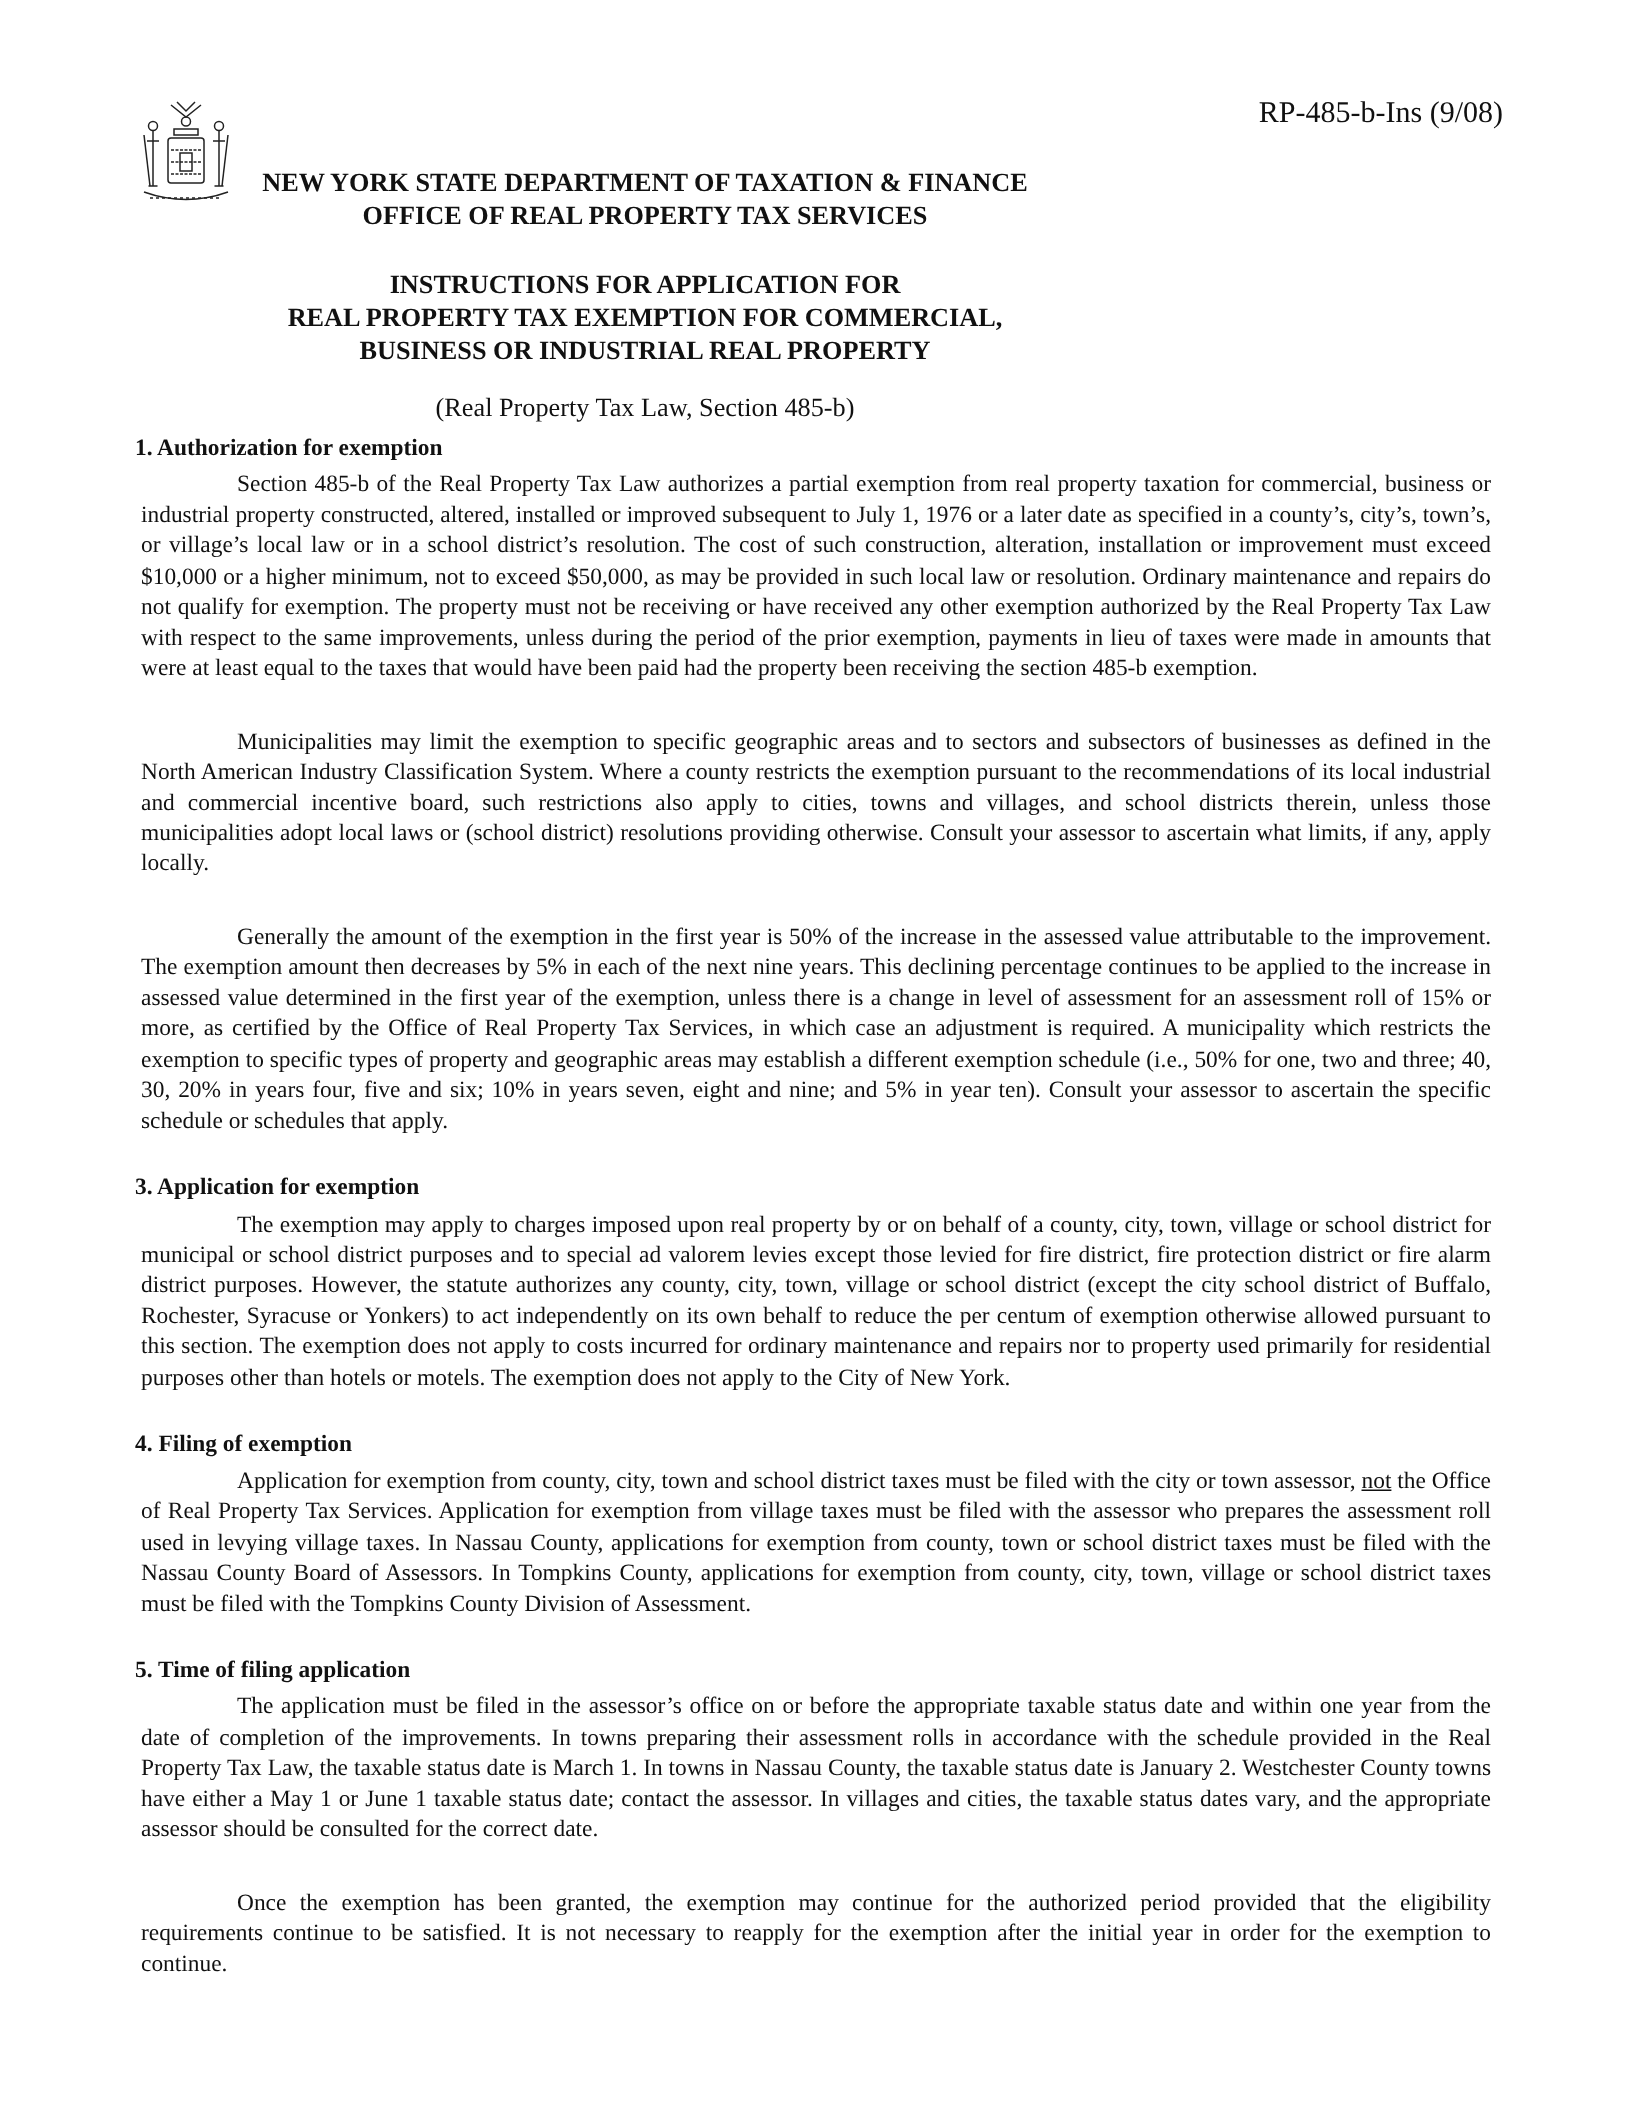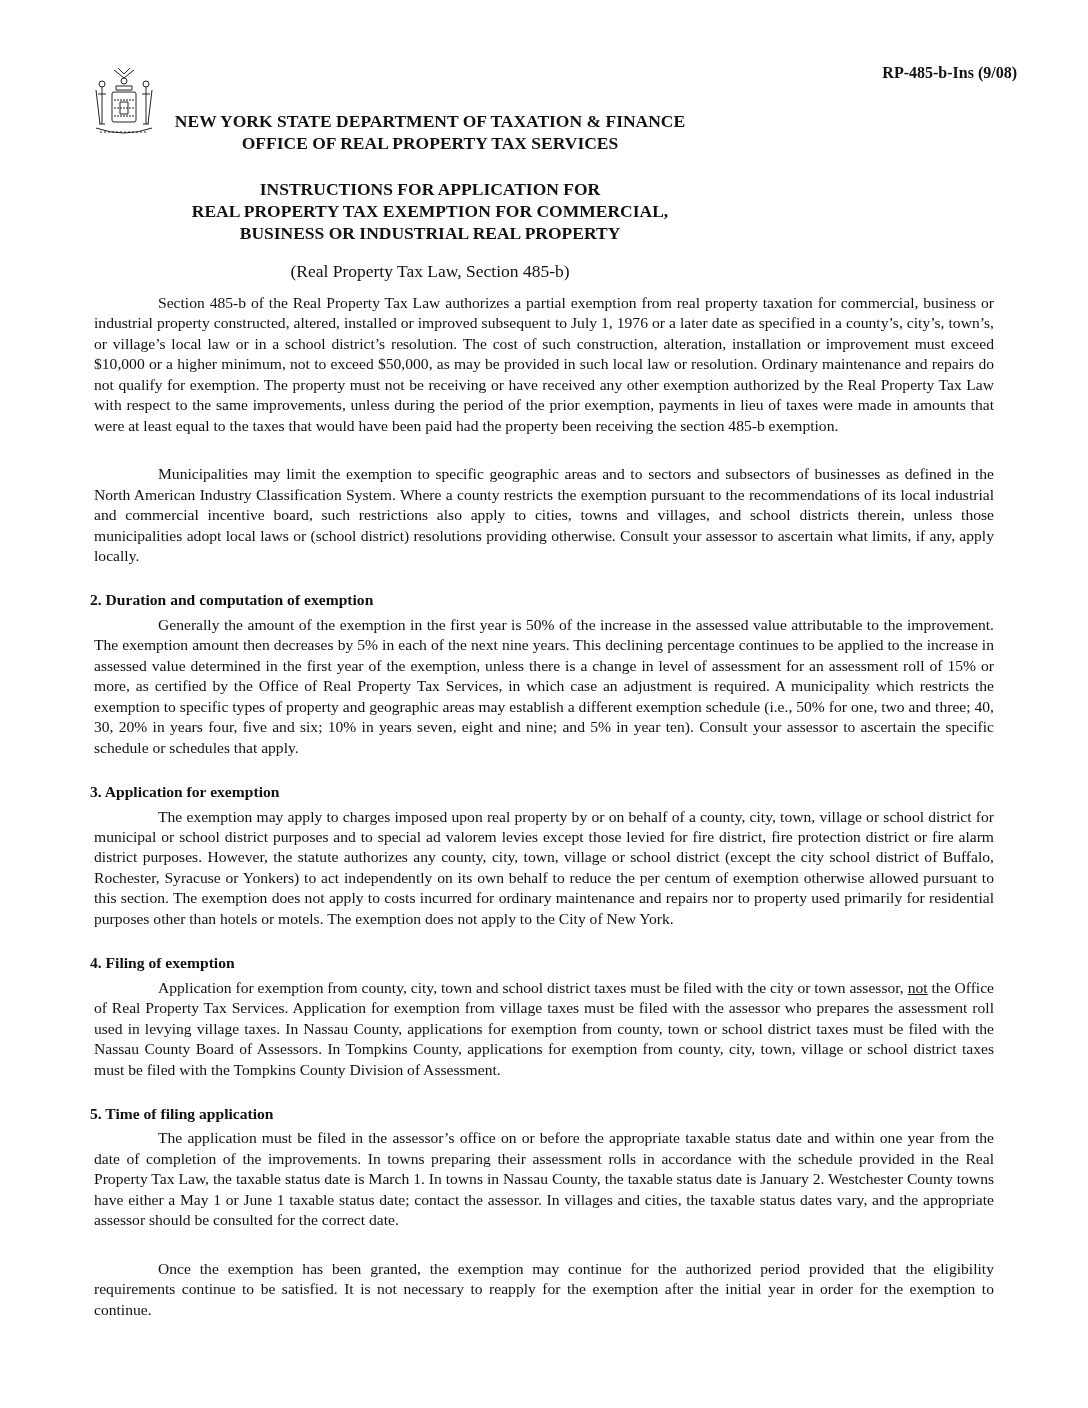--- a/index.html
+++ b/index.html
@@ -1,18 +1,18 @@
 <!DOCTYPE html>
 <html><head>
   <meta charset="utf-8">
   <style>
     html, body { margin: 0; padding: 0; background: #ffffff; }
     body { width: 1088px; height: 1408px; position: relative; overflow: hidden;
       font-family: "Liberation Serif", "DejaVu Serif", serif; color: #111; }
-    .form-id { position: absolute; top: 64px; right: 71px; font-weight: bold; font-size: 16px; }
+    .form-id { position: absolute; top: 64px; right: 86px; font-weight: normal; font-size: 20px; }
     .seal { position: absolute; top: 64px; left: 92px; width: 64px; height: 80px; }
     .header { position: absolute; top: 110px; left: 0; width: 860px; text-align: center; }
     .header .line { font-weight: bold; font-size: 17.5px; line-height: 22px; }
     .header .gap { height: 24px; }
     .header .sub { font-size: 17.5px; line-height: 22px; margin-top: 16px; }
     .content { position: absolute; top: 289px; left: 90px; width: 908px; font-size: 15.6px; line-height: 20.45px; }
     .section-title { font-weight: bold; margin: 0; }
     p { margin: 4px; text-align: justify; text-indent: 64px; }
     .para-gap { height: 20px; }
     .section-gap { height: 20px; }
@@ -51,28 +51,28 @@
   <div class="gap"></div>
   <div class="line">INSTRUCTIONS FOR APPLICATION FOR</div>
   <div class="line">REAL PROPERTY TAX EXEMPTION FOR COMMERCIAL,</div>
   <div class="line">BUSINESS OR INDUSTRIAL REAL PROPERTY</div>
   <div class="sub">(Real Property Tax Law, Section 485-b)</div>
 </div>
 
 <div class="content">
 
   <div>
+    <div class="section-title">1.  Authorization for exemption</div>
     <p>Section 485-b of the Real Property Tax Law authorizes a partial exemption from real property taxation for commercial, business or industrial property constructed, altered, installed or improved subsequent to July 1, 1976 or a later date as specified in a county’s, city’s, town’s, or village’s local law or in a school district’s resolution.  The cost of such construction, alteration, installation or improvement must exceed $10,000 or a higher minimum, not to exceed $50,000, as may be provided in such local law or resolution.  Ordinary maintenance and repairs do not qualify for exemption.  The property must not be receiving or have received any other exemption authorized by the Real Property Tax Law with respect to the same improvements, unless during the period of the prior exemption, payments in lieu of taxes were made in amounts that were at least equal to the taxes that would have been paid had the property been receiving the section 485-b exemption.</p>
     <div class="para-gap"></div>
     <p>Municipalities may limit the exemption to specific geographic areas and to sectors and subsectors of businesses as defined in the North American Industry Classification System.  Where a county restricts the exemption pursuant to the recommendations of its local industrial and commercial incentive board, such restrictions also apply to cities, towns and villages, and school districts therein, unless those municipalities adopt local laws or (school district) resolutions providing otherwise.  Consult your assessor to ascertain what limits, if any, apply locally.</p>
   </div>
   <div class="section-gap"></div>
 
   <div>
-    <div class="section-title">2.  Duration and computation of exemption</div>
     <p>Generally the amount of the exemption in the first year is 50% of the increase in the assessed value attributable to the improvement.  The exemption amount then decreases by 5% in each of the next nine years.  This declining percentage continues to be applied to the increase in assessed value determined in the first year of the exemption, unless there is a change in level of assessment for an assessment roll of 15% or more, as certified by the Office of Real Property Tax Services, in which case an adjustment is required.  A municipality which restricts the exemption to specific types of property and geographic areas may establish a different exemption schedule (i.e., 50% for one, two and three; 40, 30, 20% in years four, five and six; 10% in years seven, eight and nine; and 5% in year ten).  Consult your assessor to ascertain the specific schedule or schedules that apply.</p>
   </div>
   <div class="section-gap"></div>
 
   <div>
     <div class="section-title">3.  Application for exemption</div>
     <p>The exemption may apply to charges imposed upon real property by or on behalf of a county, city, town, village or school district for municipal or school district purposes and to special ad valorem levies except those levied for fire district, fire protection district or fire alarm district purposes.  However, the statute authorizes any county, city, town, village or school district (except the city school district of Buffalo, Rochester, Syracuse or Yonkers) to act independently on its own behalf to reduce the per centum of exemption otherwise allowed pursuant to this section.  The exemption does not apply to costs incurred for ordinary maintenance and repairs nor to property used primarily for residential purposes other than hotels or motels.  The exemption does not apply to the City of New York.</p>
   </div>
   <div class="section-gap"></div>
 

